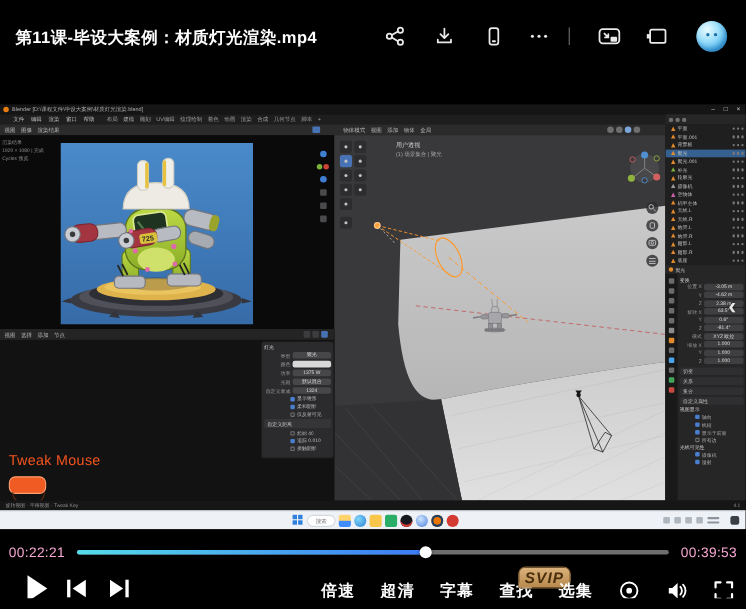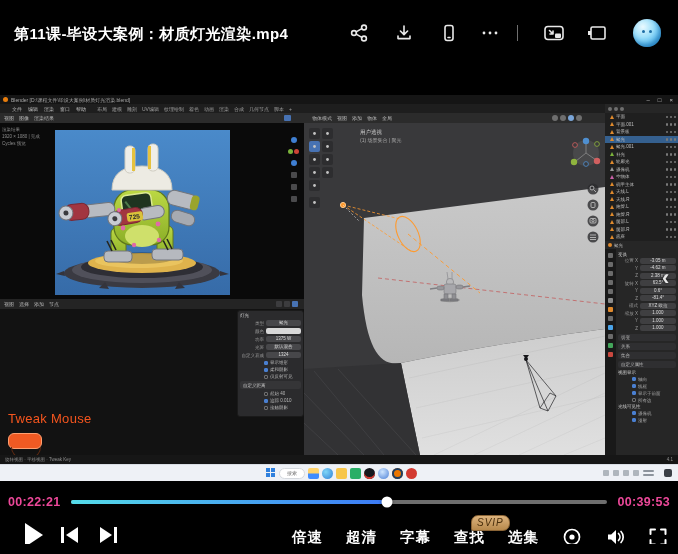--- a/index.html
+++ b/index.html
@@ -119,34 +119,34 @@
   .a-blender{background:#ea7600;border-radius:50% !important;box-shadow:inset 0 0 0 2px #1d3f66;}
   .a-netease{background:#d33a31;border-radius:50% !important;}
   .tb-tray{position:absolute;right:24px;top:4px;display:flex;gap:4px;align-items:center;}
   .tb-tray i{width:6px;height:6px;border-radius:1px;background:#9aa1aa;opacity:.75;}
   .tb-tray .txt{width:11px;height:8px;display:flex;flex-direction:column;gap:1.5px;justify-content:center;}
   .tb-tray .txt b{display:block;height:2px;background:#8d949d;border-radius:1px;}
   .tb-pen{position:absolute;right:6px;top:4px;width:8px;height:8px;background:#3a3f46;border-radius:2px;}
 
   
   .progress{position:absolute;left:0;top:492px;width:678px;height:20px;display:flex;align-items:center;padding:0 8px;box-sizing:border-box;}
-  .time{font-size:12.5px;font-weight:700;letter-spacing:.3px;color:#ec4899;white-space:nowrap;}
+  .time{font-size:12.5px;font-weight:400;letter-spacing:.3px;color:#f9a8d4;white-space:nowrap;}
   .bar{flex:1;height:4px;margin:0 11px;position:relative;border-radius:2px;background:#6e6e6e;cursor:pointer;}
   .fill{position:absolute;left:0;top:0;height:100%;border-radius:2px;background:linear-gradient(90deg,#55dcE9,#3c7af6);}
   .knob{position:absolute;top:50%;width:11px;height:11px;border-radius:50%;background:#fff;transform:translate(-50%,-50%);box-shadow:0 0 3px rgba(0,0,0,.55);cursor:pointer;}
 
   
   .controls{position:absolute;left:0;top:518px;width:678px;height:36px;}
   .cbtn{position:absolute;cursor:pointer;display:flex;align-items:center;justify-content:center;}
   .right-controls{position:absolute;right:6px;top:9px;display:flex;align-items:center;}
   .tbtn{font-size:14.5px;font-weight:600;color:#fcfcfc;letter-spacing:1px;margin-right:23px;position:relative;cursor:pointer;white-space:nowrap;}
   .icbtn{width:20px;height:20px;margin-right:23px;cursor:pointer;}
   .icbtn:last-child{margin-right:4px;}
   .icbtn svg{stroke:#fff;fill:none;stroke-width:1.7;stroke-linecap:round;stroke-linejoin:round;}
-  .svip{position:absolute;top:-13px;left:17px;background:linear-gradient(180deg,#dcb37d,#b7894c);color:#4a2f0d;font-size:10px;font-weight:400;font-style:italic;padding:1px 5px;border-radius:7px 7px 7px 2px;border:1px solid #8a6436;line-height:1.2;}
+  .svip{position:absolute;top:-13px;left:17px;background:linear-gradient(180deg,#dcb37d,#b7894c);color:#4a2f0d;font-size:14px;font-weight:700;font-style:italic;padding:1px 5px;border-radius:7px 7px 7px 2px;border:1px solid #8a6436;line-height:1.2;}
 </style>
 </head>
 <body>
 
 <div class="stage">
 
   <div class="topbar">
     <div class="vtitle">第11课-毕设大案例：材质灯光渲染.mp4</div>
 
     <div class="icon-btn" style="left:346px;">

